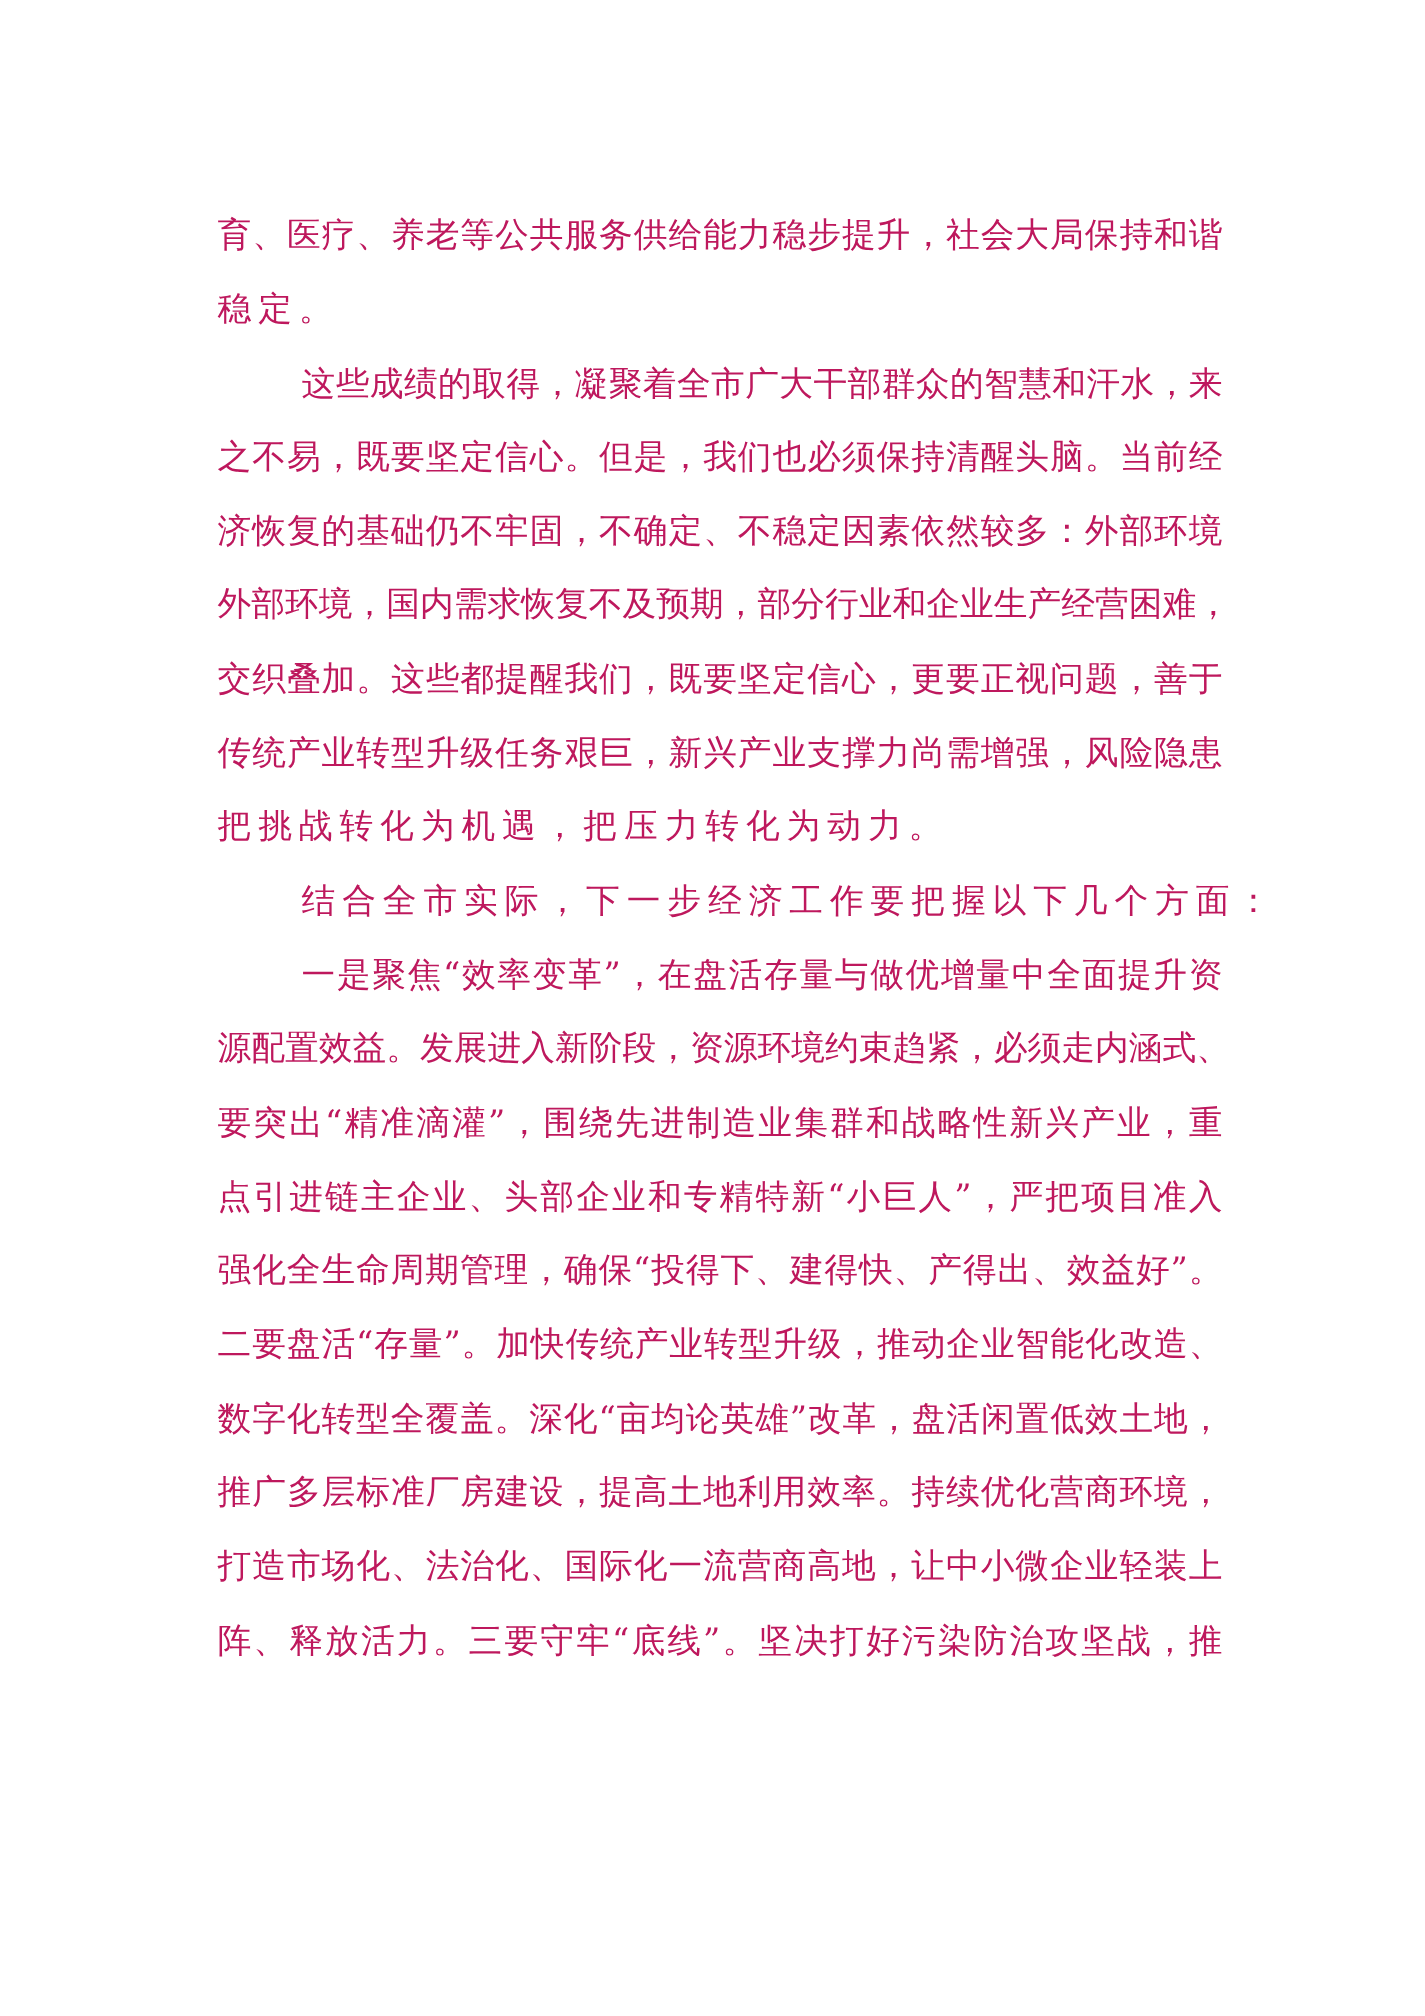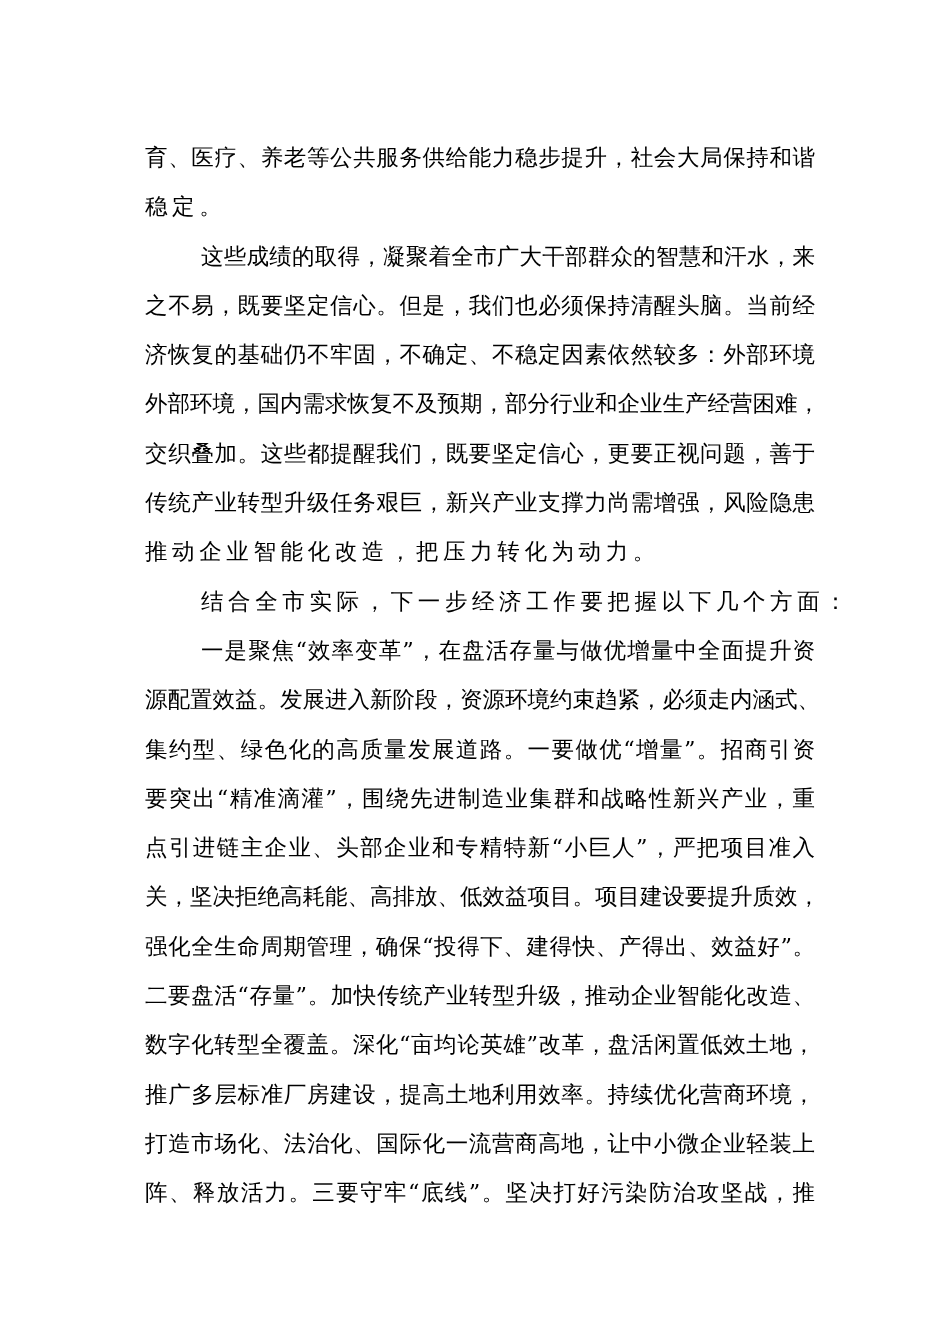--- a/index.html
+++ b/index.html
@@ -21,21 +21,21 @@
       height: 1344px;
       background: #ffffff;
     }
     .text-block {
       position: absolute;
       left: 145px;
       top: 133px;
       width: 670px;
       font-family: "DejaVu Serif", "Liberation Serif", serif;
       font-size: 22.5px;
-      color: #000000;
+      color: #be185d;
     }
     .line {
       height: 49.3px;
       line-height: 49.3px;
       white-space: nowrap;
       letter-spacing: 4.6px;
     }
     .line.justify {
       text-align: justify;
       text-align-last: justify;
@@ -52,28 +52,26 @@
 <div class="page">
   <div class="text-block" id="text-block">
     <div class="line justify">育、医疗、养老等公共服务供给能力稳步提升，社会大局保持和谐</div>
     <div class="line">稳定。</div>
     <div class="line justify indent">这些成绩的取得，凝聚着全市广大干部群众的智慧和汗水，来</div>
     <div class="line justify">之不易，既要坚定信心。但是，我们也必须保持清醒头脑。当前经</div>
     <div class="line justify">济恢复的基础仍不牢固，不确定、不稳定因素依然较多：外部环境</div>
     <div class="line justify">外部环境，国内需求恢复不及预期，部分行业和企业生产经营困难，</div>
     <div class="line justify">交织叠加。这些都提醒我们，既要坚定信心，更要正视问题，善于</div>
     <div class="line justify">传统产业转型升级任务艰巨，新兴产业支撑力尚需增强，风险隐患</div>
-    <div class="line">推动企业智能化改造，把压力转化为动力。</div>
+    <div class="line">把挑战转化为机遇，把压力转化为动力。</div>
     <div class="line indent">结合全市实际，下一步经济工作要把握以下几个方面：</div>
     <div class="line justify indent">一是聚焦“效率变革”，在盘活存量与做优增量中全面提升资</div>
     <div class="line justify">源配置效益。发展进入新阶段，资源环境约束趋紧，必须走内涵式、</div>
-    <div class="line justify">集约型、绿色化的高质量发展道路。一要做优“增量”。招商引资</div>
     <div class="line justify">要突出“精准滴灌”，围绕先进制造业集群和战略性新兴产业，重</div>
     <div class="line justify">点引进链主企业、头部企业和专精特新“小巨人”，严把项目准入</div>
-    <div class="line justify">关，坚决拒绝高耗能、高排放、低效益项目。项目建设要提升质效，</div>
     <div class="line justify">强化全生命周期管理，确保“投得下、建得快、产得出、效益好”。</div>
     <div class="line justify">二要盘活“存量”。加快传统产业转型升级，推动企业智能化改造、</div>
     <div class="line justify">数字化转型全覆盖。深化“亩均论英雄”改革，盘活闲置低效土地，</div>
     <div class="line justify">推广多层标准厂房建设，提高土地利用效率。持续优化营商环境，</div>
     <div class="line justify">打造市场化、法治化、国际化一流营商高地，让中小微企业轻装上</div>
     <div class="line justify">阵、释放活力。三要守牢“底线”。坚决打好污染防治攻坚战，推</div>
   </div>
 </div>
 
 </body></html>

